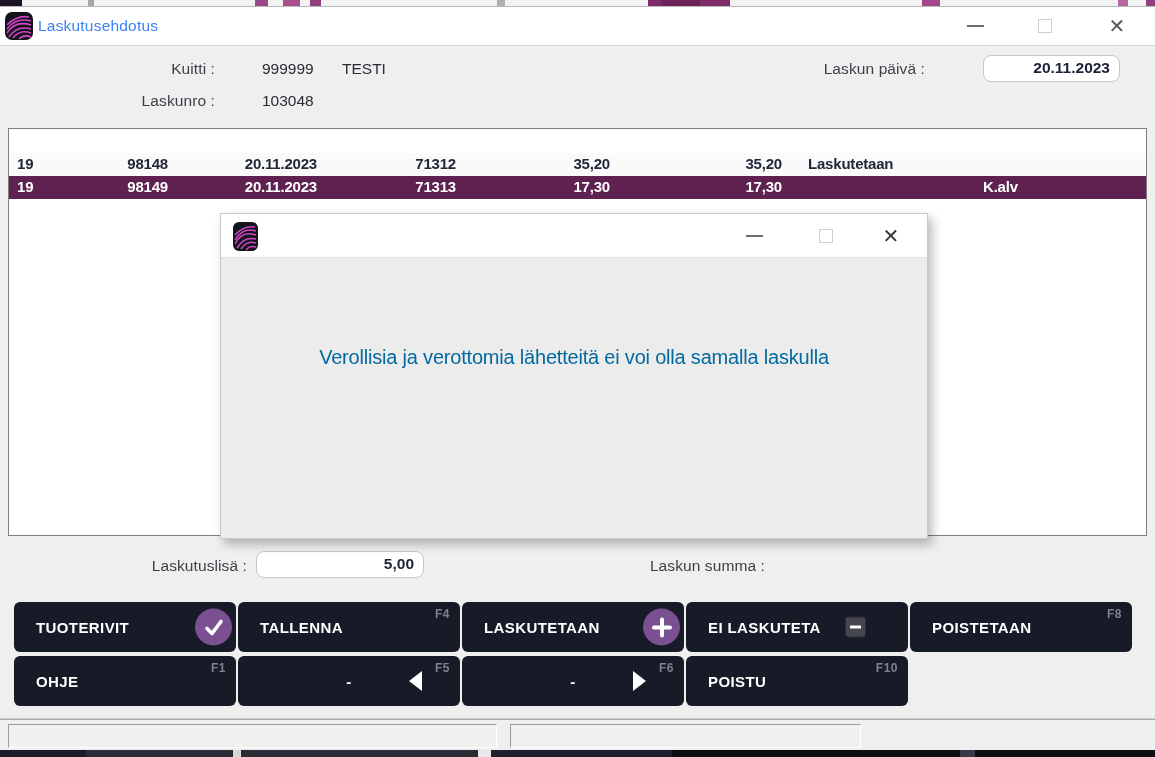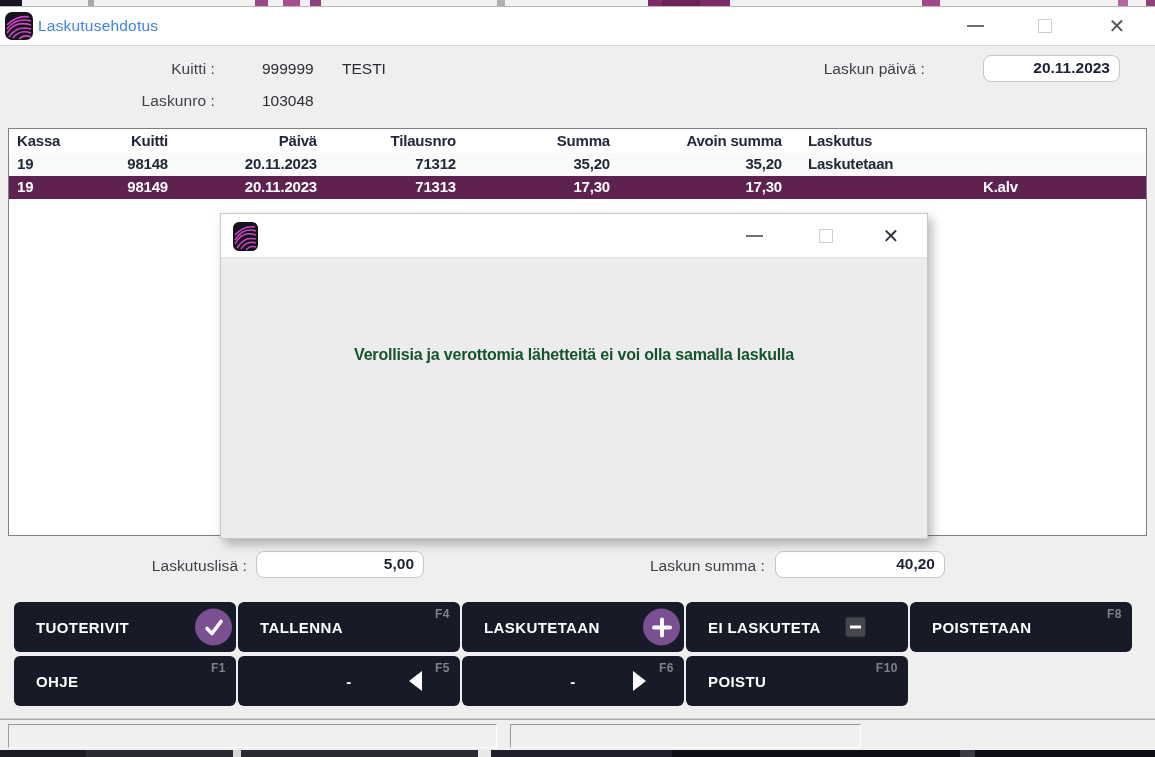--- a/index.html
+++ b/index.html
@@ -76,21 +76,21 @@
     border-bottom:1px solid #ffffff;border-right:1px solid #ffffff;}
   
   .dialog{position:absolute;left:220px;top:213px;width:708px;height:326px;
     background:#ececec;border:1px solid #c9c9c9;z-index:10;
     box-shadow:4px 5px 10px rgba(0,0,0,.28);}
   .dlg-titlebar{position:absolute;left:0;top:0;width:100%;height:44px;background:#fff;
     border-bottom:1px solid #e2e2e2;}
   .dlg-icon{position:absolute;left:12px;top:8px;width:25px;height:29px;}
   .dlg-ctl{position:absolute;top:0;width:44px;height:44px;display:flex;align-items:center;justify-content:center;cursor:default;}
   .dlg-msg{position:absolute;left:0;top:132px;width:100%;text-align:center;
-    font-size:16px;color:#14532d;letter-spacing:-0.2px;font-weight:bold;}
+    font-size:20px;color:#0369a1;letter-spacing:-0.2px;}
   .ok-btn{position:absolute;left:258px;top:258px;width:187px;height:51px;
     background:#161b29;border:2px dotted #909090;box-shadow:0 0 0 2px #d6d6d6;
     color:#fff;font-size:19px;font-weight:700;letter-spacing:.5px;
     display:flex;align-items:center;padding-left:10px;cursor:pointer;}
 </style>
 </head>
 <body>
 
 <div class="screen">
 
@@ -134,29 +134,20 @@
 
   <div class="lbl r" style="left:60px;top:60px;width:155px;">Kuitti :</div>
   <div class="val" style="left:262px;top:60px;">999999</div>
   <div class="val" style="left:342px;top:60px;">TESTI</div>
   <div class="lbl r" style="left:60px;top:92px;width:155px;">Laskunro :</div>
   <div class="val" style="left:262px;top:92px;">103048</div>
   <div class="lbl r" style="left:770px;top:60px;width:155px;">Laskun päivä :</div>
   <div class="pill-input" style="left:983px;top:55px;width:137px;">20.11.2023</div>
 
   <div class="grid-table">
-    <div class="t-row t-head">
-      <div class="t-cell c-kassa">Kassa</div>
-      <div class="t-cell c-kuitti">Kuitti</div>
-      <div class="t-cell c-paiva">Päivä</div>
-      <div class="t-cell c-tilaus">Tilausnro</div>
-      <div class="t-cell c-summa">Summa</div>
-      <div class="t-cell c-avoin">Avoin summa</div>
-      <div class="t-cell c-lask">Laskutus</div>
-    </div>
     <div class="t-row t-r0">
       <div class="t-cell c-kassa">19</div>
       <div class="t-cell c-kuitti">98148</div>
       <div class="t-cell c-paiva">20.11.2023</div>
       <div class="t-cell c-tilaus">71312</div>
       <div class="t-cell c-summa">35,20</div>
       <div class="t-cell c-avoin">35,20</div>
       <div class="t-cell c-lask">Laskutetaan</div>
       <div class="t-cell c-alv"></div>
     </div>
@@ -168,21 +159,20 @@
       <div class="t-cell c-summa">17,30</div>
       <div class="t-cell c-avoin">17,30</div>
       <div class="t-cell c-lask"></div>
       <div class="t-cell c-alv">K.alv</div>
     </div>
   </div>
 
   <div class="lbl r" style="left:95px;top:557px;width:152px;">Laskutuslisä :</div>
   <div class="pill-input" style="left:256px;top:551px;width:168px;">5,00</div>
   <div class="lbl r" style="left:598px;top:557px;width:167px;">Laskun summa :</div>
-  <div class="pill-input" style="left:775px;top:551px;width:170px;">40,20</div>
 
   <div class="btn-grid">
     <div class="nav-btn">
       <span>TUOTERIVIT</span>
       <span class="circle-ic">
         <svg width="22" height="22" viewBox="0 0 22 22">
             <polyline points="4,12 9,17 18,5" fill="none" stroke="#fff" stroke-width="3.6" stroke-linecap="round" stroke-linejoin="round"></polyline>
           </svg>
       </span>
     </div>

